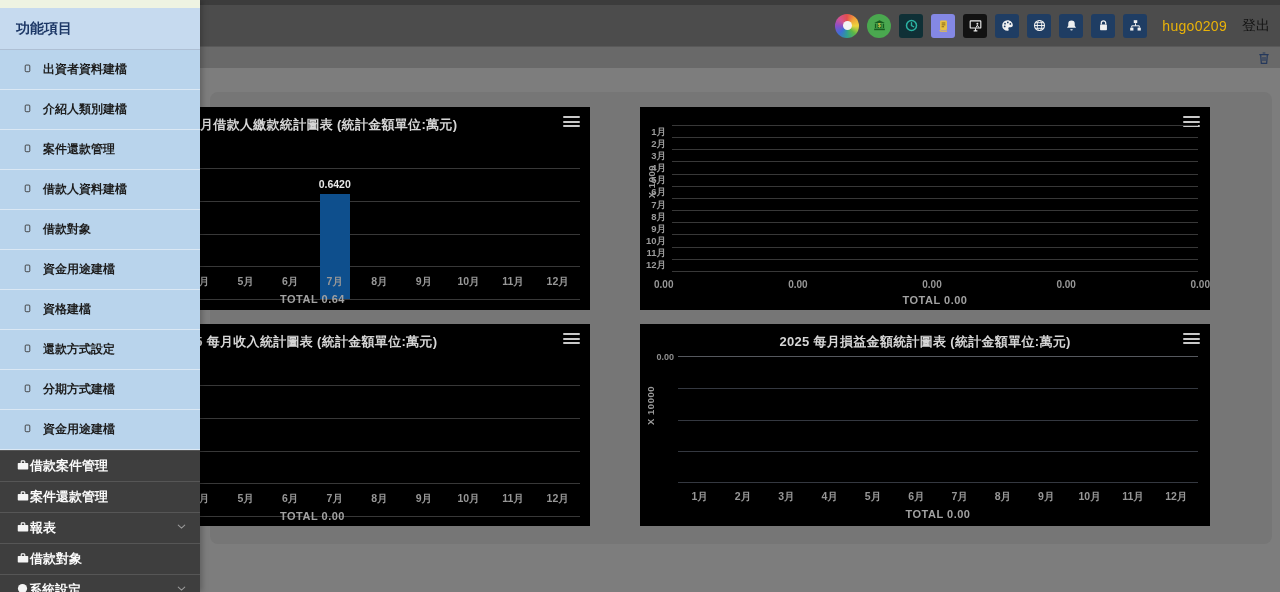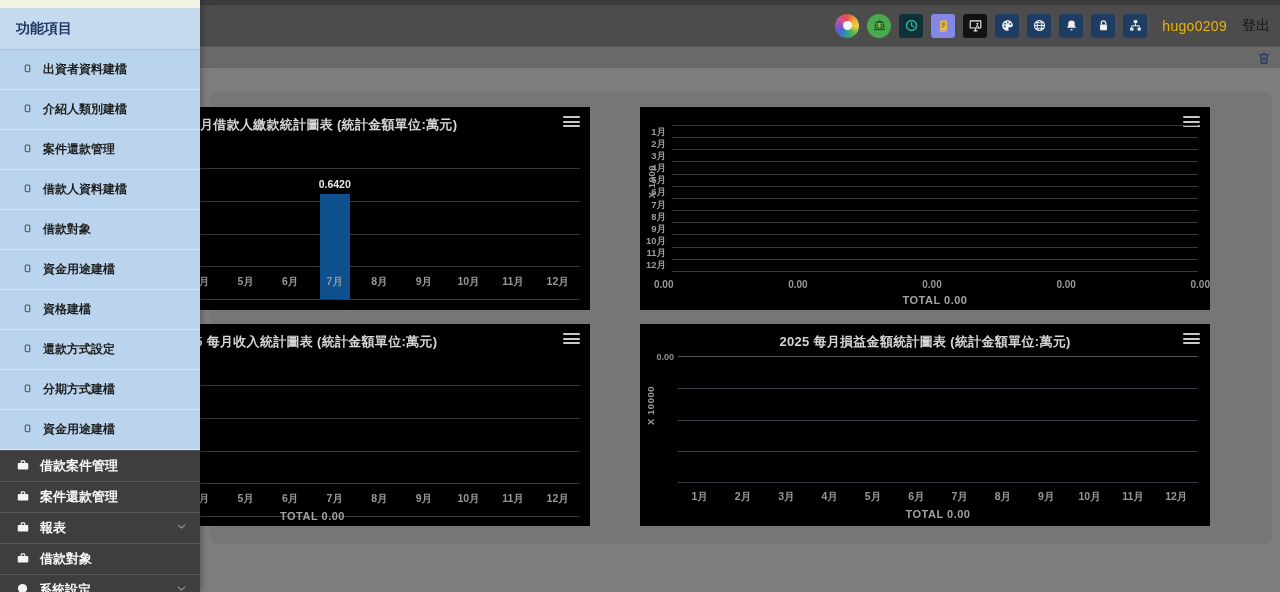--- a/index.html
+++ b/index.html
@@ -75,21 +75,21 @@
     padding-left:14px; gap:10px; font-size:13px; font-weight:bold; color:#111;
     border-bottom:1px solid #cfdcc0; cursor:pointer; }
   .side-group { height:32px; flex:none; background:#ededed; display:flex; align-items:center;
     padding-left:38px; font-size:13px; font-weight:bold; color:#111;
     border-bottom:1px solid #d8d8d8; cursor:pointer; position:relative; }
   .chev { position:absolute; right:12px; top:50%; transform:translateY(-50%); }
   .sub-item { height:40px; flex:none; background:#b9d4ec; display:flex; align-items:center;
     padding-left:22px; gap:10px; font-size:12px; font-weight:bold; color:#1d1d1d;
     border-bottom:1px solid #dbe8f4; cursor:pointer; }
   .dark-item { height:31px; flex:none; background:#3e3e3e; display:flex; align-items:center;
-    padding-left:16px; gap:10px; font-size:13px; font-weight:bold; color:#fafafa;
+    padding-left:16px; font-size:13px; font-weight:bold; color:#fafafa;
     border-top:1px solid #565656; cursor:pointer; position:relative; }
   .grid-ic { width:11px; height:11px; display:grid; grid-template-columns:5px 5px;
     grid-template-rows:5px 5px; gap:1.5px; }
   .grid-ic i { background:#161616; display:block; }
 </style>
 </head>
 <body>
 
 <div id="app">
 
@@ -223,20 +223,21 @@
           <span>4月</span>
           <span>5月</span>
           <span>6月</span>
           <span>7月</span>
           <span>8月</span>
           <span>9月</span>
           <span>10月</span>
           <span>11月</span>
           <span>12月</span>
         </div>
+        <div class="p-total" style="left: 25px; width: 535px; top: 186px;">TOTAL 0.64</div>
       </div>
       <div class="panel" style="left: 640px; top: 107px; width: 570px; height: 203px;">
     <div class="p-menu">
           <b></b>
           <b></b>
           <b></b>
         </div>
         <div class="plot-h" style="left: 32px; top: 18px; width: 526px; height: 146px;">
           <div class="hrow" style="height:12.167px">
             <span>1月</span>

